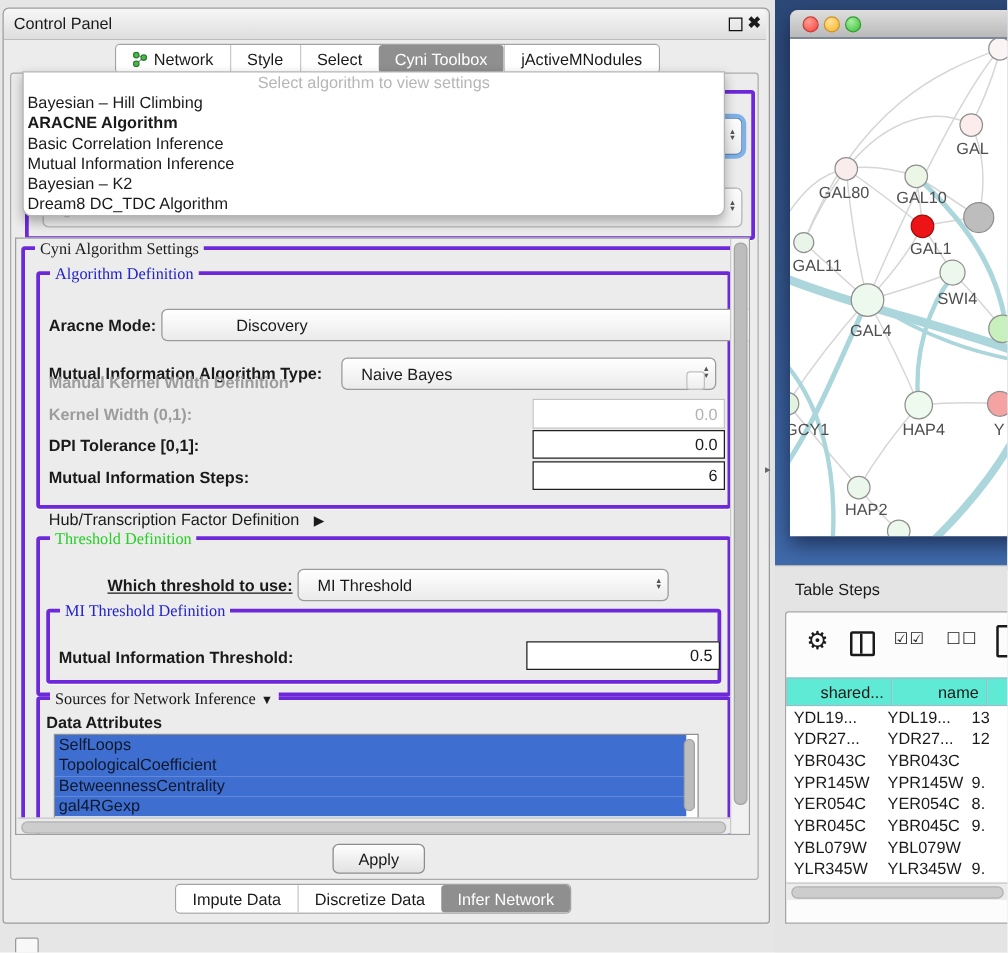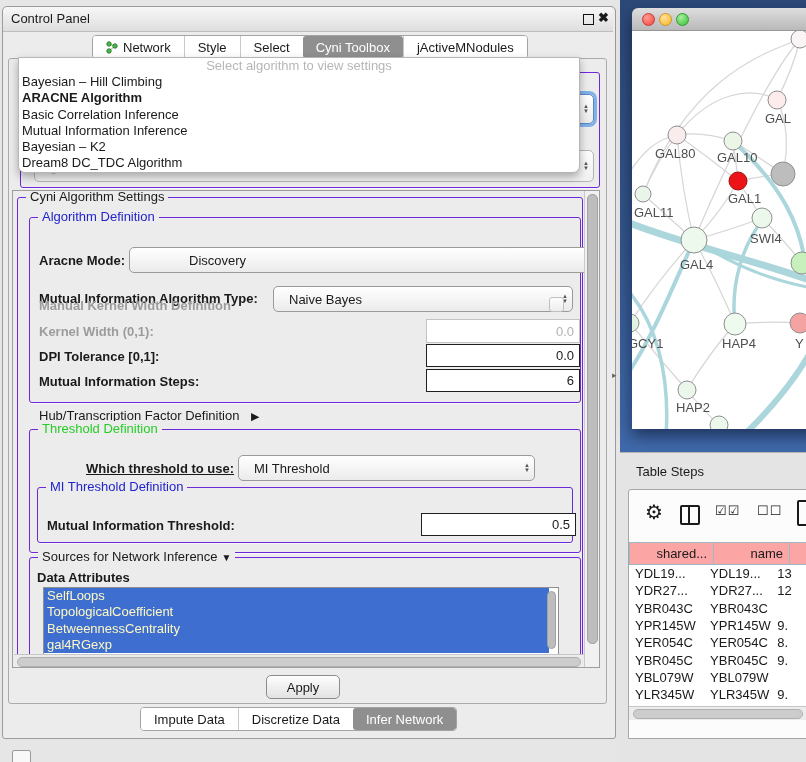--- a/index.html
+++ b/index.html
@@ -19,22 +19,22 @@
   .tabstrip{position:absolute;display:inline-flex;height:22px;background:#fff;
             border:1px solid #a3a3a3;border-radius:4px;overflow:hidden;align-items:stretch;}
   .tab{display:flex;align-items:center;padding:0 13px;font-size:13px;white-space:nowrap;
        border-left:1px solid #c9c9c9;background:#fff;cursor:default;}
   .tab:first-child{border-left:none;}
   .tab.selected{background:#8f8f8f;color:#fff;border-left:none;border-radius:3px;}
   .tab .net-ic{margin-right:5px;display:inline-block;width:12px;height:13px;}
   .tabcontent{left:8px;top:58px;width:597px;height:644px;border:1px solid #ababab;
               background:#ececec;border-radius:3px;}
   
-  .grp{position:absolute;border:1px solid #6d28d9;border-radius:3px;
-       box-shadow:0 1px 0 rgba(255,255,255,.65), inset 0 0 0 0 #fff;}
+  .grp{position:absolute;border:3px solid #6d28d9;border-radius:3px;
+       box-shadow:0 1px 0 rgba(255,255,255,.65), inset 0 0 0 0 #fff;font-family:Liberation Serif, serif;}
   .grp-title{position:absolute;top:-9px;left:8px;background:#ececec;padding:0 4px;
              font-size:13px;white-space:nowrap;}
   .blue-t{color:#2323cc;}
   .green-t{color:#27ce27;}
   
   .combo{position:absolute;display:flex;align-items:center;font-size:13px;
          background:linear-gradient(#ffffff,#ebebeb);border:1px solid #9a9a9a;border-radius:5px;}
   .combo .val{flex:1;padding-left:15px;white-space:nowrap;overflow:hidden;}
   .combo .stepper{width:14px;display:flex;flex-direction:column;align-items:center;
                   justify-content:center;color:#555;font-size:6px;line-height:5px;}
@@ -53,21 +53,21 @@
   .dropdown{left:18px;top:57px;width:560px;height:114px;background:#fff;z-index:9;
             border:1px solid #b6b6b6;border-radius:0 0 7px 7px;
             box-shadow:0 4px 9px rgba(0,0,0,.3);overflow:hidden;}
   .dropdown .prompt{height:16px;text-align:center;color:#b6b6b6;font-size:13px;}
   .dropdown .item{height:16.3px;padding-left:3px;font-size:13px;line-height:16px;white-space:nowrap;}
   .dropdown .item.sel{font-weight:bold;}
   
   .settings{left:12px;top:190px;width:586px;height:476px;border:1px solid #9e9e9e;
             background:#ececec;overflow:hidden;}
   .attr-list{position:absolute;background:#fff;border:1px solid #8f8f8f;overflow:hidden;}
-  .attr-item{height:16.25px;line-height:16.25px;padding-left:3px;color:#fef9c3;font-size:13px;
+  .attr-item{height:16.25px;line-height:16.25px;padding-left:3px;color:#0f172a;font-size:13px;
              width:calc(100% - 12px);}
   .vthumb{position:absolute;background:#bdbdbd;border:1px solid #a3a3a3;border-radius:5px;}
   .hscroll{position:absolute;background:#ececec;border-top:1px solid #c6c6c6;}
   .hthumb{position:absolute;background:#cdcdcd;border:1px solid #b0b0b0;border-radius:6px;}
   .vscroll{position:absolute;background:#f1f1f1;border-left:1px solid #c9c9c9;}
   .btn{position:absolute;display:flex;align-items:center;justify-content:center;
        background:linear-gradient(#fefefe,#e2e2e2);border:1px solid #8c8c8c;border-radius:5px;
        font-size:13px;}
   .hubrow{position:absolute;font-size:13px;color:#1a1a1a;white-space:nowrap;}
   .tri-r{display:inline-block;margin-left:8px;font-size:11px;}
@@ -83,21 +83,21 @@
   .netwin .canvas{height:398px;background:#fff;overflow:hidden;}
   
   .tpanel{left:620px;top:452px;width:186px;height:310px;background:#e4e4e4;border-top:1px solid #b5b5b5;}
   .tpanel .ptitle{position:absolute;left:16px;top:11px;font-size:13px;}
   .tbody{position:absolute;left:8px;top:36px;width:178px;height:248px;background:#fcfcfc;
          border:1px solid #a6a6a6;border-radius:3px 0 0 0;overflow:hidden;}
   .ticon{position:absolute;color:#1a1a1a;}
   .col-ic{width:16px;height:16px;border:2px solid #1a1a1a;border-radius:2px;position:absolute;}
   .col-ic::after{content:"";position:absolute;left:6px;top:0;width:2px;height:16px;background:#1a1a1a;}
   .thead{position:absolute;left:0;top:52px;height:23px;display:flex;}
-  .thcell{background:#fca5a5;border:1px solid #9fb9c7;border-left:none;font-size:13px;
+  .thcell{background:#5eead4;border:1px solid #9fb9c7;border-left:none;font-size:13px;
           display:flex;align-items:center;justify-content:flex-end;padding-right:6px;box-sizing:border-box;}
   .thcell:first-child{border-left:1px solid #9fb9c7;}
   .trows{position:absolute;left:0;top:75px;width:100%;height:140px;overflow:hidden;background:#fff;}
   .trow{display:flex;height:17.3px;align-items:center;}
   .tcell{padding-left:6px;font-size:13px;white-space:nowrap;overflow:hidden;box-sizing:border-box;}
   .mini-ic{left:12px;top:750px;width:17px;height:12px;border:1px solid #9a9a9a;background:#f8f8f8;border-radius:2px;}
   .cursor-mark{left:612px;top:370px;font-size:9px;color:#666;}
 </style>
 </head>
 <body>

